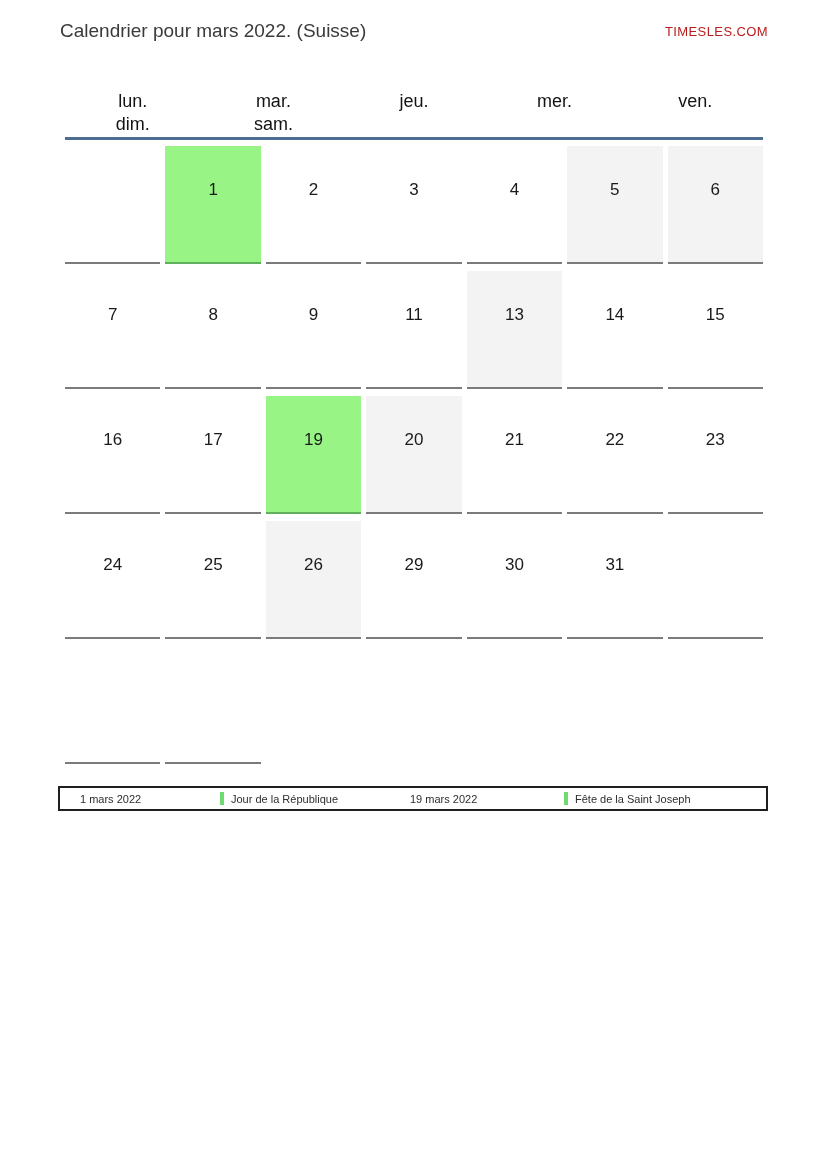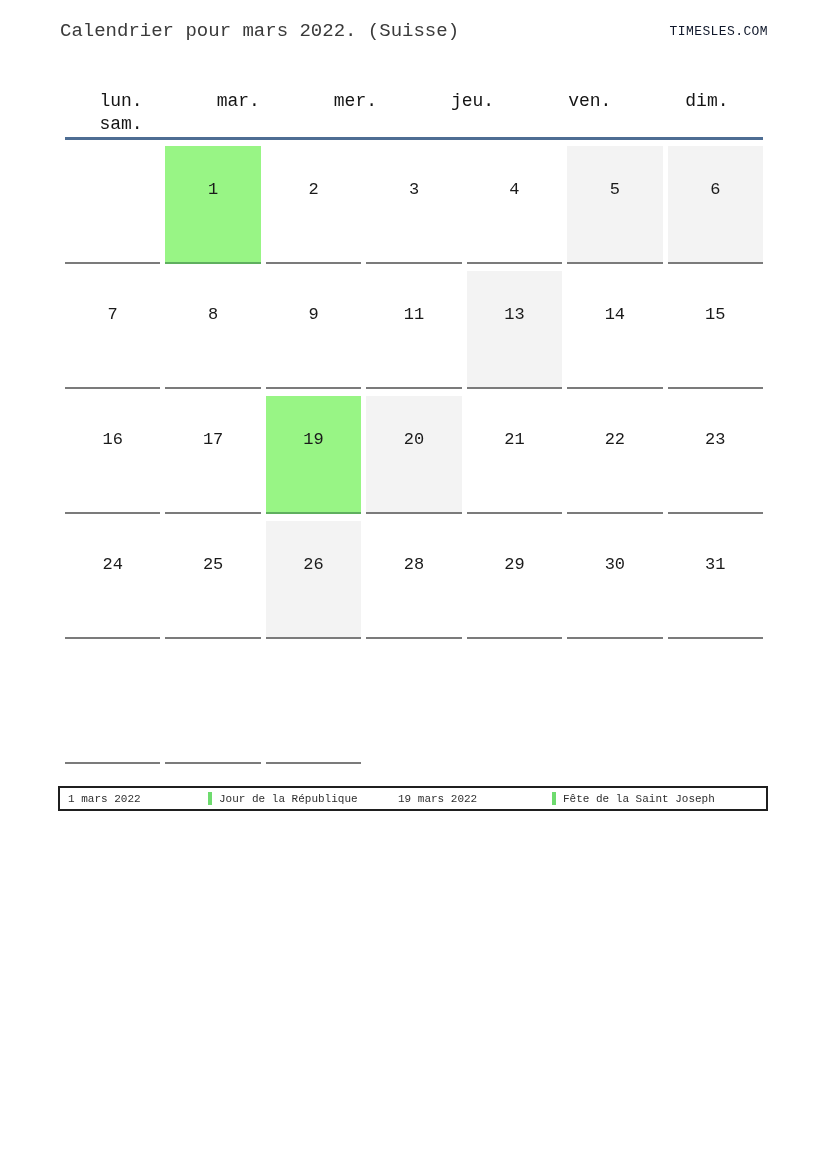--- a/index.html
+++ b/index.html
@@ -2,50 +2,50 @@
 <html><head>
 <meta charset="utf-8">
 <style>
   * { margin: 0; padding: 0; box-sizing: border-box; }
   html, body { background: #ffffff; }
   .page {
     position: relative;
     width: 827px;
     height: 1169px;
     background: #ffffff;
-    font-family: Liberation Mono, monospace;
+    font-family: Liberation Sans, sans-serif;
     overflow: hidden;
   }
   .title {
     position: absolute;
     left: 60px;
     top: 19px;
     font-size: 19px;
     line-height: 24px;
     color: #3a3a3a;
   }
   .site-link {
     position: absolute;
     right: 59px;
     top: 24px;
     font-size: 13px;
     letter-spacing: 0.4px;
-    color: #0f172a;
+    color: #b91c1c;
     text-decoration: none;
     cursor: pointer;
   }
   .calendar {
     position: absolute;
     left: 65px;
     top: 88px;
     width: 698px;
   }
   .daynames {
     display: grid;
-    grid-template-columns: repeat(6, 1fr);
+    grid-template-columns: repeat(5, 1fr);
     column-gap: 5px;
     height: 52px;
     padding-top: 3px;
     border-bottom: 3px solid #4e6d93;
   }
   .dayname {
     text-align: center;
     font-size: 18px;
     color: #141414;
   }
@@ -72,21 +72,21 @@
   }
   .legend {
     position: absolute;
     left: 58px;
     top: 786px;
     width: 710px;
     height: 25px;
     border: 2px solid #1f1f1f;
     display: flex;
     align-items: center;
-    padding-left: 8px;
+    padding-left: 20px;
     font-size: 11px;
     color: #2e2e2e;
     background: #ffffff;
   }
   .legend .date1 { width: 140px; }
   .legend .name1 { width: 190px; display: flex; align-items: flex-end; }
   .legend .date2 { width: 154px; }
   .legend .name2 { flex: 1; display: flex; align-items: center; }
   .marker {
     display: inline-block;
@@ -102,22 +102,22 @@
 
 <div class="page">
 
   <div class="title">Calendrier pour mars 2022. (Suisse)</div>
   <a class="site-link">TIMESLES.COM</a>
 
   <div class="calendar">
     <div class="daynames">
       <div class="dayname">lun.</div>
       <div class="dayname">mar.</div>
+      <div class="dayname">jeu.</div>
       <div class="dayname">mer.</div>
-      <div class="dayname">jeu.</div>
       <div class="dayname">ven.</div>
       <div class="dayname">dim.</div>
       <div class="dayname">sam.</div>
     </div>
     <div class="grid">
         <div class="cell"><span></span></div>
         <div class="cell hl"><span>1</span></div>
         <div class="cell"><span>2</span></div>
         <div class="cell"><span>3</span></div>
         <div class="cell"><span>4</span></div>
@@ -133,21 +133,20 @@
         <div class="cell"><span>16</span></div>
         <div class="cell"><span>17</span></div>
         <div class="cell hl"><span>19</span></div>
         <div class="cell we"><span>20</span></div>
         <div class="cell"><span>21</span></div>
         <div class="cell"><span>22</span></div>
         <div class="cell"><span>23</span></div>
         <div class="cell"><span>24</span></div>
         <div class="cell"><span>25</span></div>
         <div class="cell we"><span>26</span></div>
-        <div class="cell"><span>28</span></div>
         <div class="cell"><span>29</span></div>
         <div class="cell"><span>30</span></div>
         <div class="cell"><span>31</span></div>
         <div class="cell"><span></span></div>
         <div class="cell"><span></span></div>
         <div class="cell"><span></span></div>
       </div>
   </div>
 
   <div class="legend">

